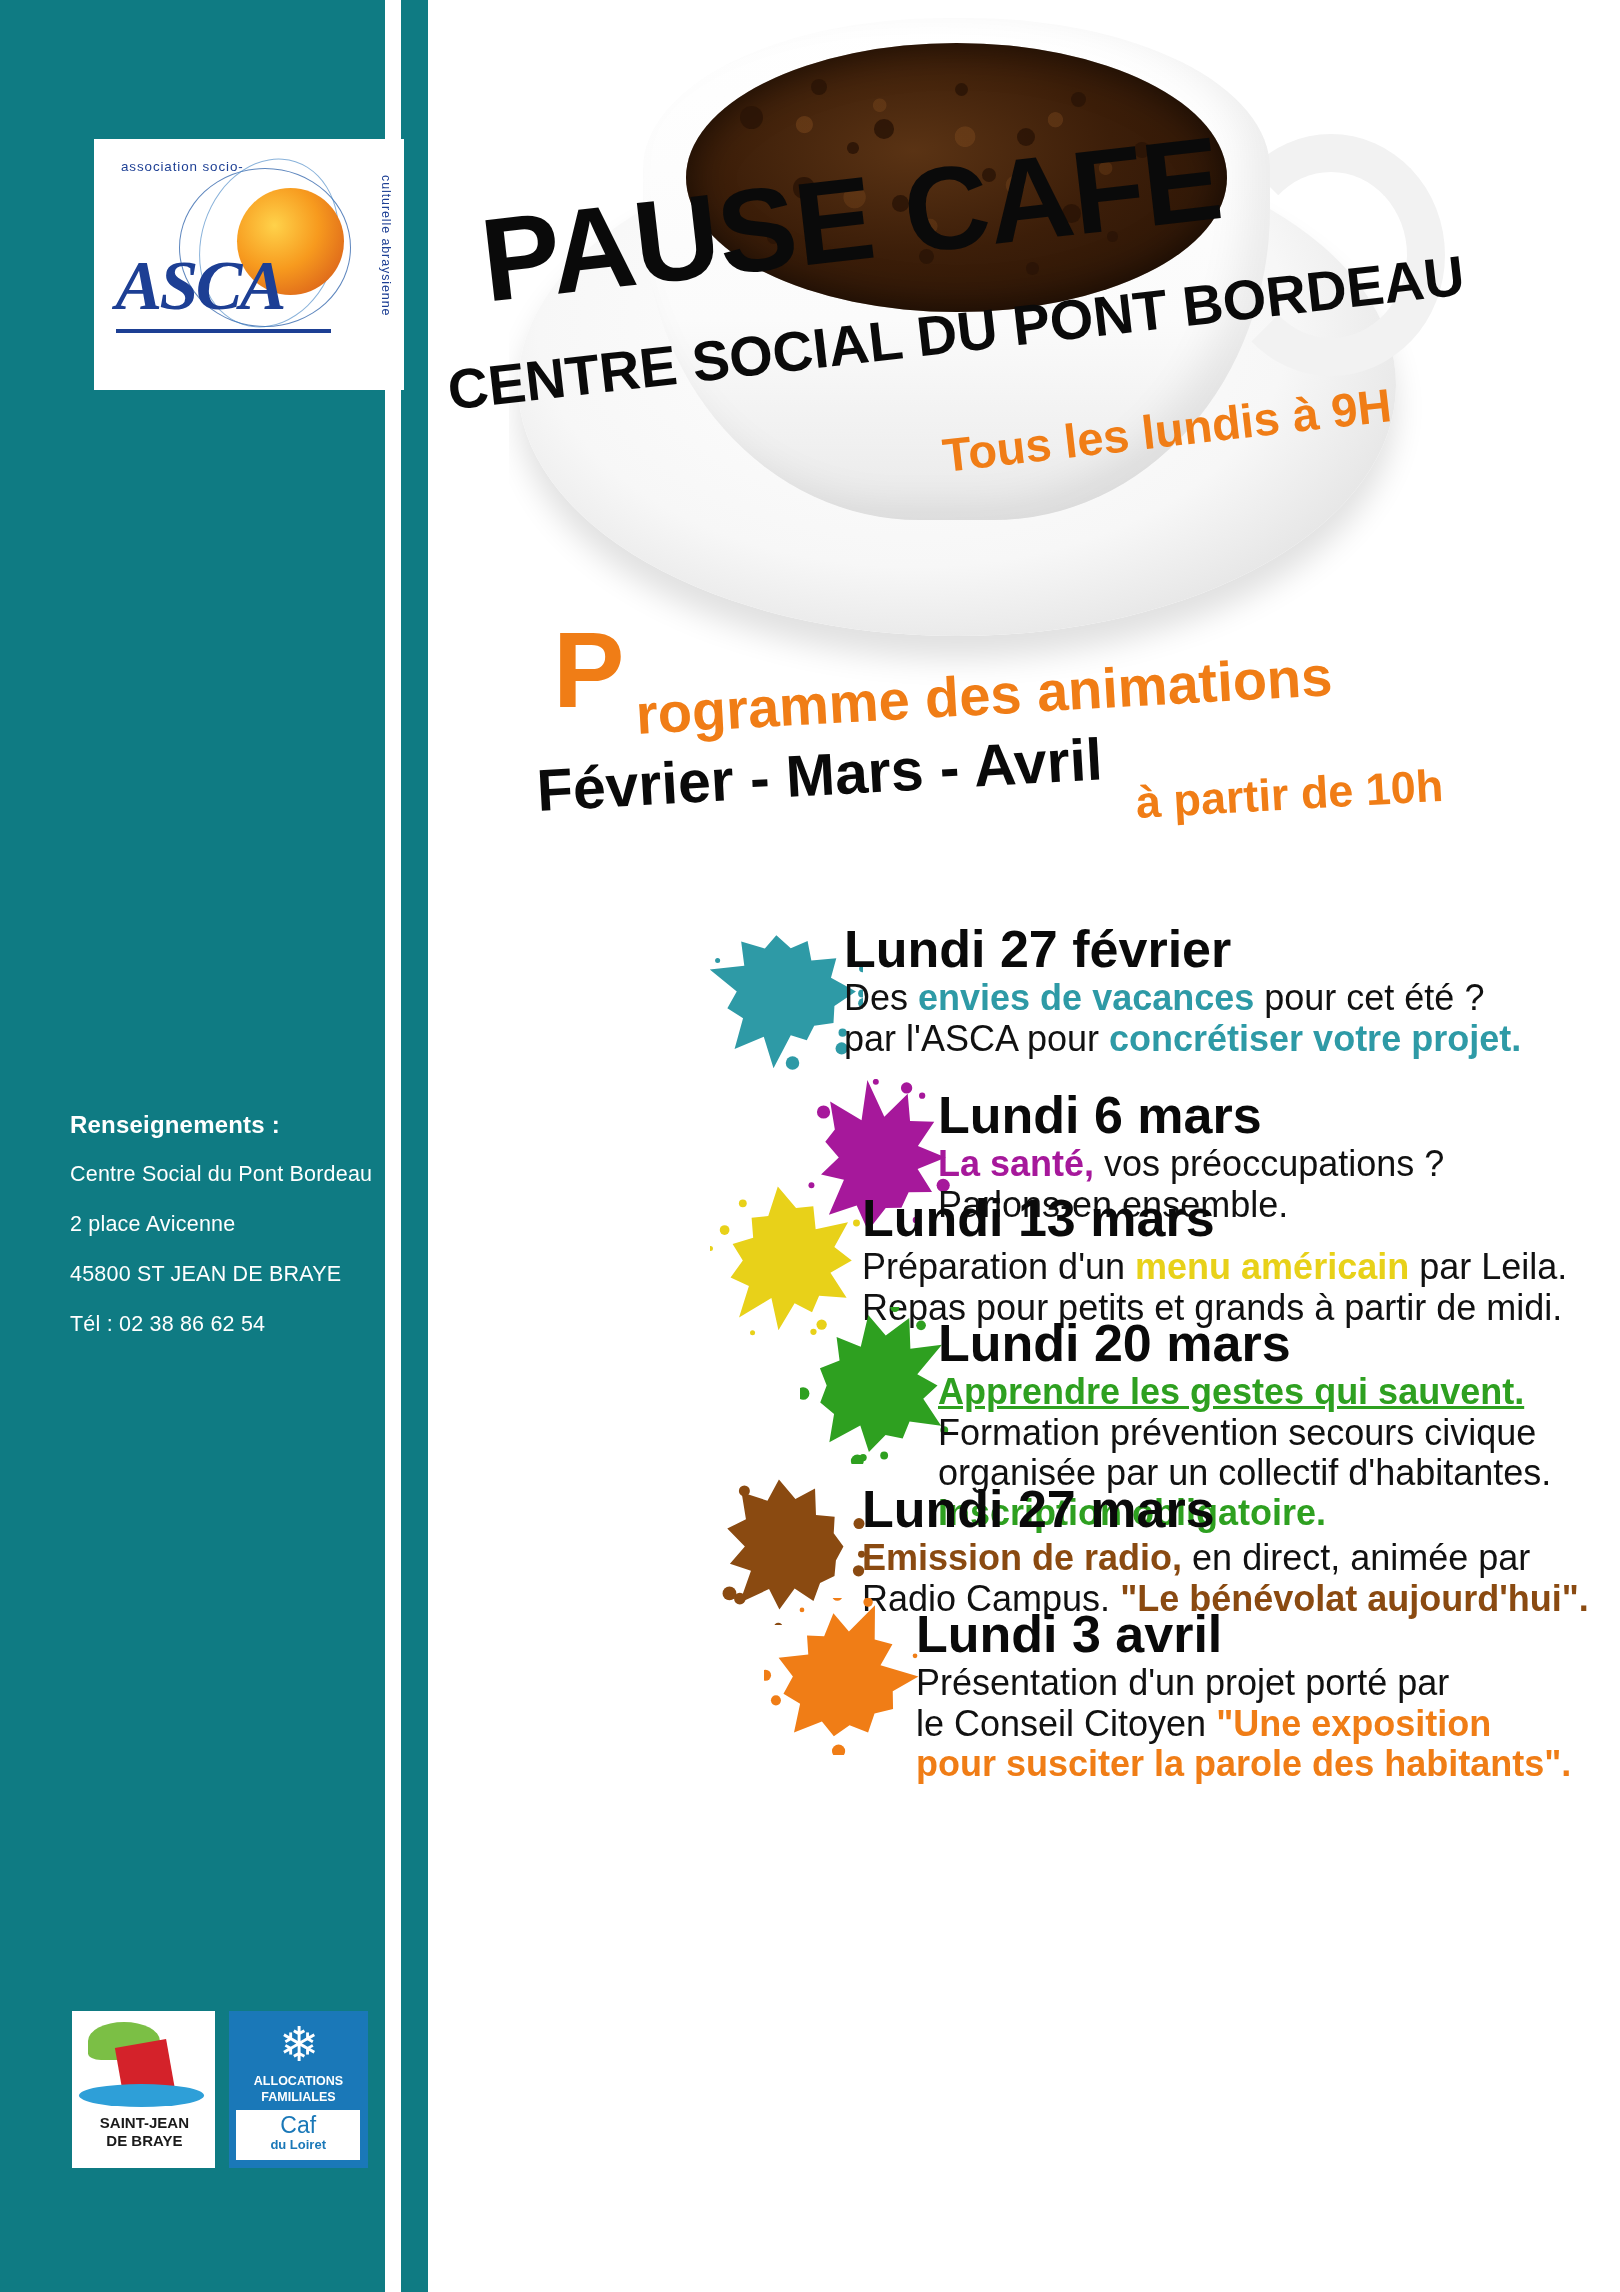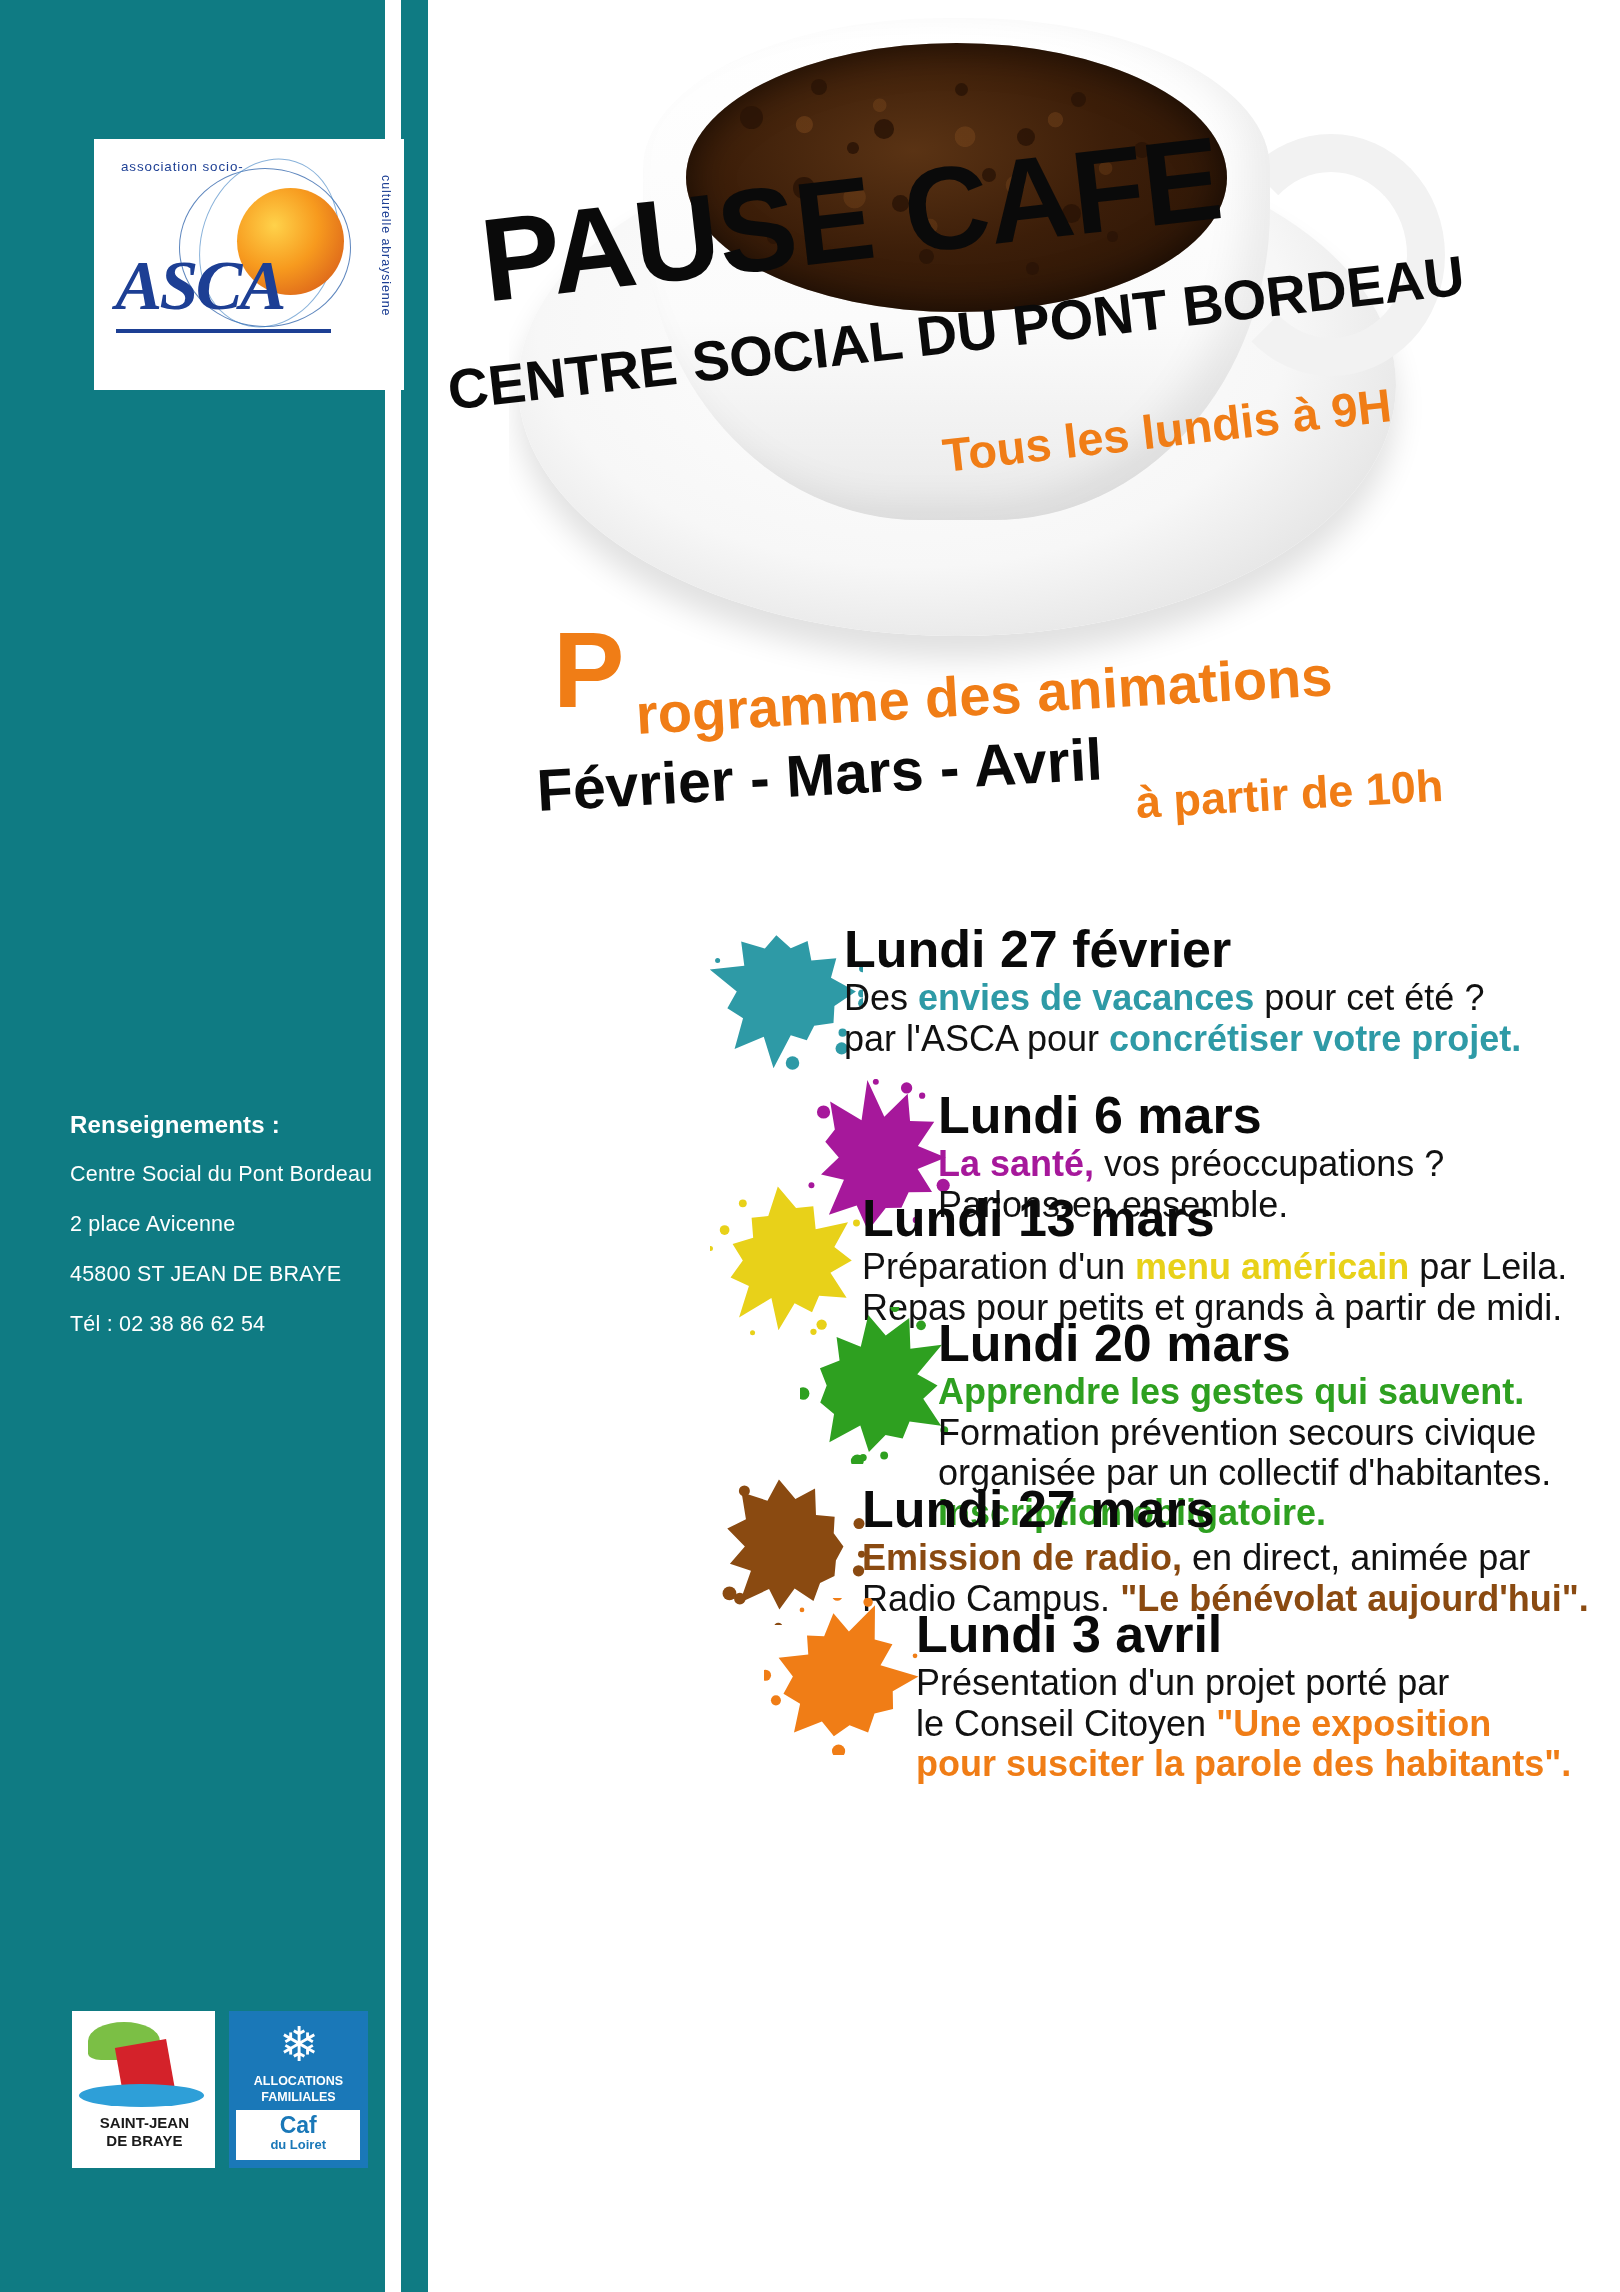--- a/index.html
+++ b/index.html
@@ -227,21 +227,21 @@
     position: absolute;
     left: 7.2px;
     top: 99px;
     width: 124px;
     height: 50px;
     background: #ffffff;
     text-align: center;
   }
   .caf-name {
     font-size: 23px;
-    font-weight: bold;
+    font-weight: normal;
     color: #1a78b8;
     line-height: 1.05;
     padding-top: 2.7px;
   }
   .caf-sub {
     font-size: 13px;
     font-weight: bold;
     color: #1a78b8;
   }
 
@@ -594,21 +594,21 @@
           <circle cx="77.1" cy="11.7" r="3.1" fill="#2ea020"></circle>
           <circle cx="36.5" cy="98.1" r="4.1" fill="#2ea020"></circle>
           <circle cx="53.6" cy="94.6" r="2.5" fill="#2ea020"></circle>
           <circle cx="91.9" cy="78.4" r="2.5" fill="#2ea020"></circle>
           <circle cx="40.2" cy="95.9" r="2.3" fill="#2ea020"></circle>
         </svg>
       </div>
       <div class="event-text" style="left: 470px; top: 403px;">
         <div class="event-title">Lundi 20 mars</div>
         <div class="event-body">
-          <div><span style="font-weight: bold; color: rgb(46, 160, 32);">Apprendre les gestes qui sauvent.</span></div>
+          <div><span style="font-weight: bold; color: rgb(46, 160, 32); text-decoration: underline;">Apprendre les gestes qui sauvent.</span></div>
           <div><span>Formation prévention secours civique</span></div>
           <div><span>organisée par un collectif d'habitantes.</span></div>
           <div><span style="font-weight: bold; color: rgb(46, 160, 32);">Inscription obligatoire.</span></div>
         </div>
       </div>
       <div class="blot" style="left: 282px; top: 555px;">
         <svg viewBox="0 0 100 100" xmlns="http://www.w3.org/2000/svg">
           <path d="M85.0 50.0 L80.2 58.9 L79.3 68.8 L70.1 73.2 L65.9 84.7 L53.9 76.8 L44.2 90.1 L37.6 77.1 L18.9 85.9 L26.1 65.4 L12.7 61.0 L22.2 50.0 L11.0 38.6 L22.9 32.6 L20.1 15.5 L36.6 20.8 L43.9 7.4 L54.4 19.7 L66.9 13.1 L67.5 29.9 L79.4 31.1 L78.8 41.6 Z" fill="#8a4a11"></path>
           <circle cx="19.0" cy="83.2" r="3.7" fill="#8a4a11"></circle>
           <circle cx="21.9" cy="14.6" r="3.5" fill="#8a4a11"></circle>

